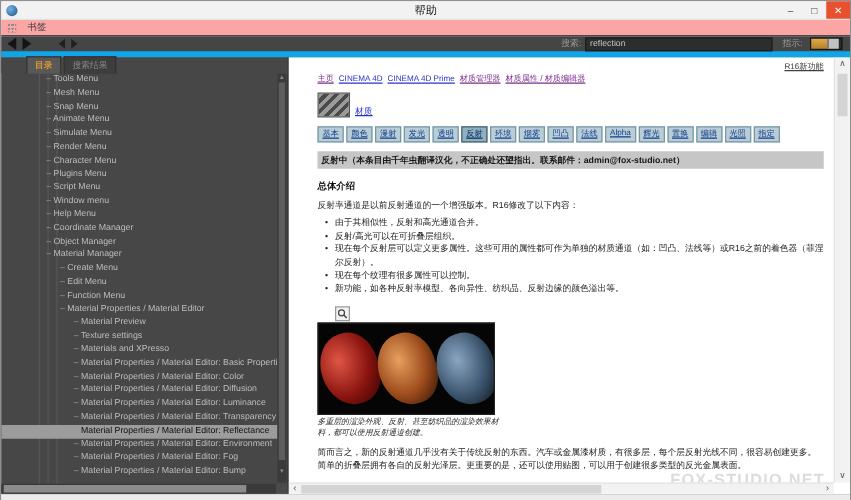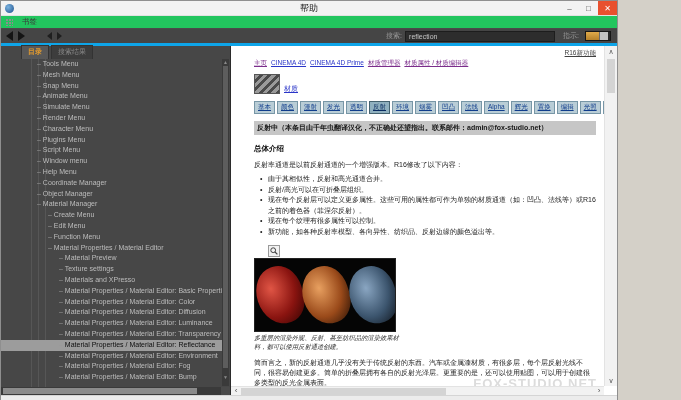--- a/index.html
+++ b/index.html
@@ -1,50 +1,50 @@
 <!DOCTYPE html>
 <html><head>
 <meta charset="utf-8">
 <style>
   * { margin:0; padding:0; box-sizing:border-box; }
   html,body { width:681px; height:400px; overflow:hidden; background:#d4d0c8;
               font-family:"Liberation Sans","DejaVu Sans",sans-serif; }
-  .window { position:absolute; left:0; top:0; width:618px; height:400px;
+  .window { position:absolute; left:0; top:0; width:681px; height:400px;
             background:#efefef; border:1px solid #8f8f8f; }
 
   
   .titlebar { position:relative; height:15px; background:#f2f2f2; display:flex;
               align-items:center; border-bottom:1px solid #e2e2e2; }
   .app-icon { width:9px; height:9px; margin-left:4px; border-radius:50%;
               background:radial-gradient(circle at 35% 35%, #7ab3e0, #1a4e8a); }
   .win-title { position:absolute; left:0; right:0; text-align:center; font-size:9px; color:#222; }
   .win-controls { margin-left:auto; display:flex; height:100%; z-index:2; }
   .win-btn { width:19px; height:100%; display:flex; align-items:center; justify-content:center;
              font-size:8px; color:#444; }
   .win-btn.close { background:#e8502e; color:#fff; }
 
   
-  .menubar { height:13px; background:#22c55e; display:flex; align-items:center;
+  .menubar { height:13px; background:#fca5a5; display:flex; align-items:center;
              border-bottom:1px solid #4a4a4a; }
   .grid-icon { display:inline-block; width:7px; height:7px; margin:0 5px 0 5px;
                background:
                  radial-gradient(circle 1px at 1px 1px,#8d8d8d 99%,transparent),
                  radial-gradient(circle 1px at 4px 1px,#8d8d8d 99%,transparent),
                  radial-gradient(circle 1px at 7px 1px,#8d8d8d 99%,transparent),
                  radial-gradient(circle 1px at 1px 4px,#8d8d8d 99%,transparent),
                  radial-gradient(circle 1px at 4px 4px,#8d8d8d 99%,transparent),
                  radial-gradient(circle 1px at 7px 4px,#8d8d8d 99%,transparent),
                  radial-gradient(circle 1px at 1px 7px,#8d8d8d 99%,transparent),
                  radial-gradient(circle 1px at 4px 7px,#8d8d8d 99%,transparent),
                  radial-gradient(circle 1px at 7px 7px,#8d8d8d 99%,transparent); }
   .menu-item { font-size:7.5px; color:#3b3b3b; padding:0 4px; }
 
   
   .toolbar { height:17px; background:#454545; display:flex; align-items:center;
-             border-bottom:3px solid #0ea5e9; }
+             border-bottom:5px solid #0ea5e9; }
   .nav-btn { margin-left:5px; display:flex; align-items:center; }
   .tri { width:0; height:0; border-style:solid; }
   .tri-left  { border-width:5px 7px 5px 0; border-color:transparent #141414 transparent transparent; }
   .tri-right { border-width:5px 0 5px 7px; border-color:transparent transparent transparent #141414; }
   .tri-left.small  { border-width:4px 5px 4px 0; border-color:transparent #1f1f1f transparent transparent; }
   .tri-right.small { border-width:4px 0 4px 5px; border-color:transparent transparent transparent #1f1f1f; }
   .home-icon { width:11px; height:10px; margin-left:6px; position:relative; }
   .home-icon .roof { width:0;height:0;border-left:5.5px solid transparent;border-right:5.5px solid transparent;
                      border-bottom:5px solid #e8e8e8; }
   .home-icon .base { width:7px; height:5px; margin:0 auto; background:#e8e8e8; }

